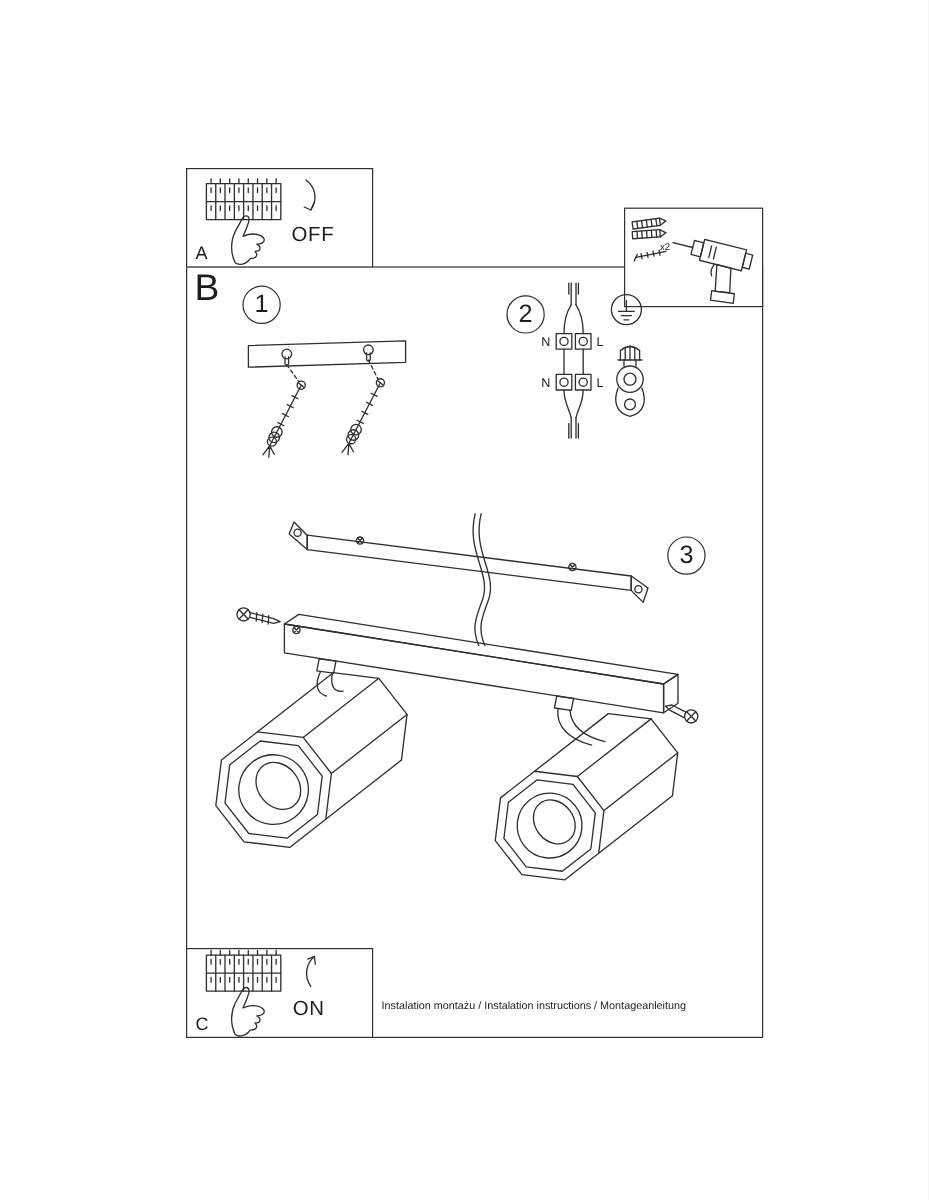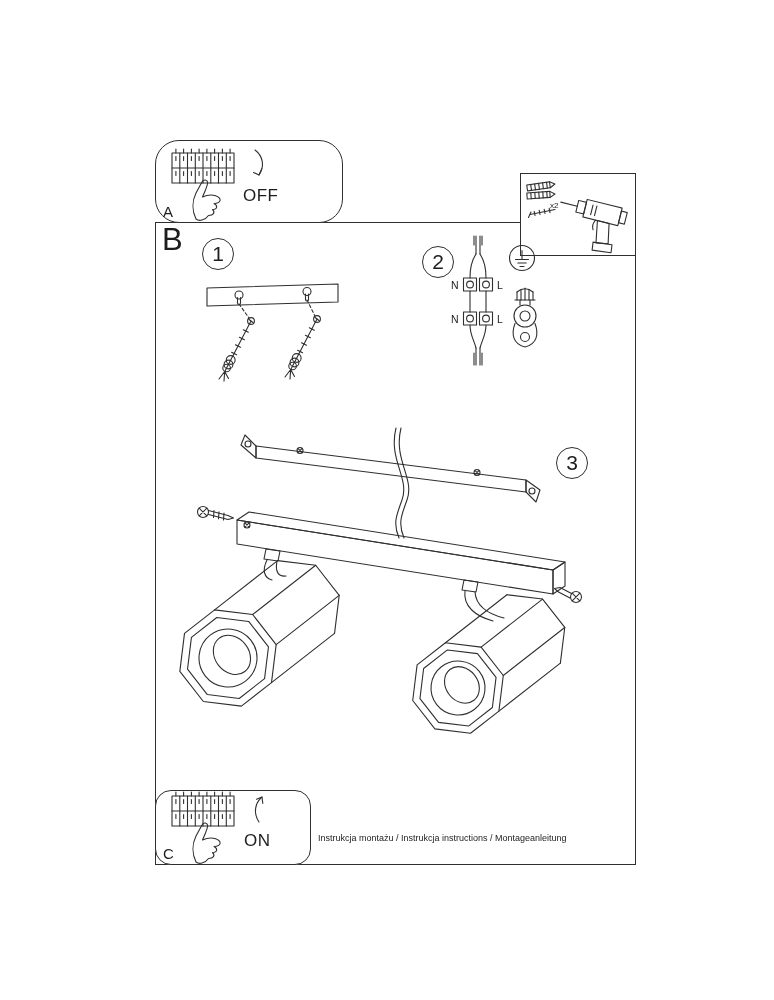--- a/index.html
+++ b/index.html
@@ -1,23 +1,23 @@
 <!DOCTYPE html>
 <html><head>
 <meta charset="utf-8">
 <style>
   * { margin:0; padding:0; box-sizing:border-box; }
   html,body { background:#e8e8e8; }
   body { font-family:"Liberation Sans", sans-serif; }
   .page { position:relative; width:774px; height:1000px; background:#ffffff; color:#222; margin:0 auto; overflow:hidden; }
   .frame { position:absolute; border:1.4px solid #2f2f2f; background:#ffffff; }
-  #box-a     { left:155px; top:140px; width:188px; height:83px;border-radius:24px; }
+  #box-a     { left:155px; top:140px; width:156px; height:83px; }
   #box-tools { left:520px; top:140px; width:116px; height:83px;margin-top:33px; }
   #box-b     { left:155px; top:222px; width:481px; height:643px; background:transparent; }
-  #box-c     { left:155px; top:790px; width:156px; height:75px;border-radius:16px; }
+  #box-c     { left:155px; top:790px; width:156px; height:75px; }
   .section-letter { position:absolute; left:162px; top:222px; font-size:31px; color:#1d1d1d; }
   .corner-letter { position:absolute; left:7px; bottom:2px; font-size:15px; color:#1d1d1d; }
   .power-label { position:absolute; font-size:17px; color:#1d1d1d; letter-spacing:.5px; }
   #off-label { left:87px; top:45px; }
   #on-label  { left:88px; top:40px; }
   .circle-num { position:absolute; width:32px; height:32px; border:1.4px solid #2f2f2f; border-radius:50%;
                 display:flex; align-items:center; justify-content:center; font-size:21px; color:#1d1d1d; background:#fff; }
   #badge-1 { left:202px; top:238px; }
   #badge-2 { left:422px; top:246px; }
   #badge-3 { left:556px; top:447px; }
@@ -328,16 +328,16 @@
       <g class="ln">
         <path d="M103,31 C97,22 99,12 106,6"></path>
         <path d="M106,6 L100.5,8.3 M106,6 L106.8,12.4"></path>
       </g>
     </svg>
     <span class="power-label" id="on-label">ON</span>
     <span class="corner-letter">C</span>
   </div>
 
   <div class="footer-text">
-    <div>Instrukcja montażu / Instrukcja instructions / Montageanleitung</div>
+    <div>Instalation montażu / Instalation instructions / Montageanleitung</div>
   </div>
 
 </div>
 
 </body></html>

